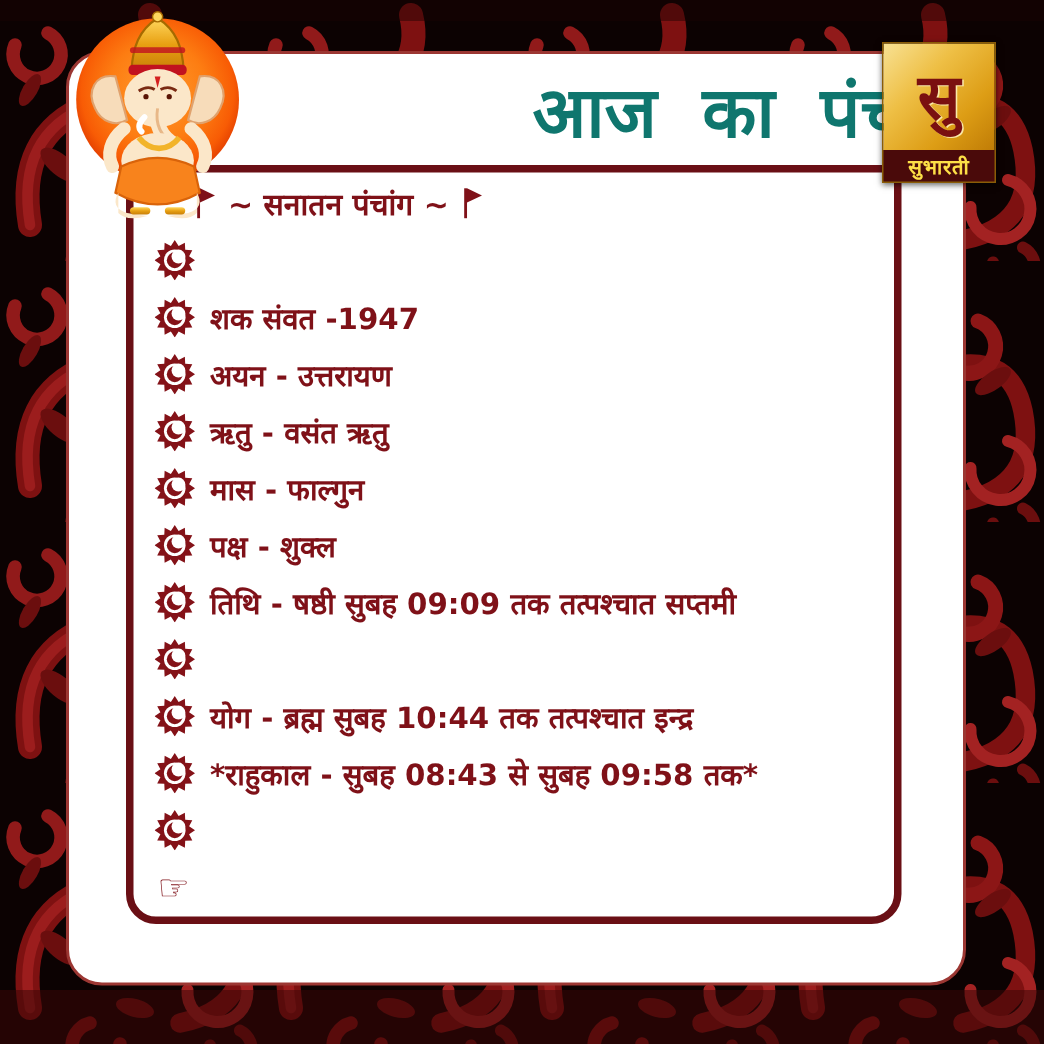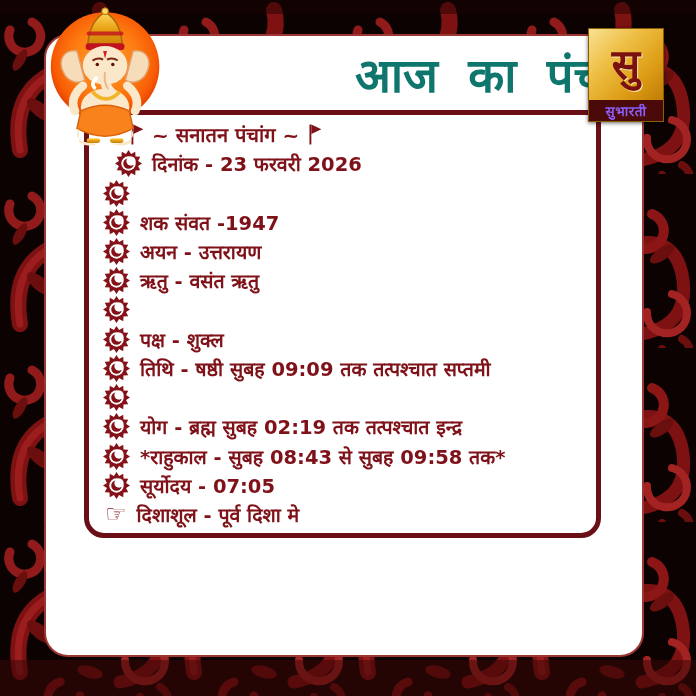--- a/index.html
+++ b/index.html
@@ -15,21 +15,21 @@
     background:#ffffff;border:2px solid #9c3733;border-radius:24px;
     z-index:1;
   }
   .title{
     position:absolute;top:8px;left:0;width:100%;height:64px;
     line-height:64px;text-align:right;padding-left:26px;
     font-size:47px;font-weight:bold;color:#0f766e;
     word-spacing:14px;white-space:nowrap;
   }
   .inner-box{
-    position:absolute;left:38px;top:74px;width:517px;height:428px;
+    position:absolute;left:38px;top:74px;width:517px;height:506px;
     border:5px solid #6a0f15;border-radius:10px 10px 20px 20px;
     padding:5px 8px 4px 14px;
     display:flex;flex-direction:column;justify-content:space-between;
   }
   .row{
     display:flex;align-items:center;height:30px;
     color:#7f1118;font-weight:bold;font-size:19.5px;white-space:nowrap;
   }
   .row .txt{margin-left:10px;}
   .heading-row{padding-left:26px;font-size:20px;}
@@ -49,21 +49,21 @@
     background:linear-gradient(135deg,#f8e193 0%,#eebf45 35%,#dd9d15 70%,#c07c06 100%);
     display:flex;align-items:center;justify-content:center;
     border:1px solid #8a5c07;border-bottom:none;
   }
   .logo-gold span{
     font-size:42px;font-weight:bold;color:#7a1010;
     text-shadow:1px 1px 0 #f9e7a8;line-height:1;
   }
   .logo-band{
     width:100%;height:22px;background:#4a0a0a;
-    color:#8b5cf6;font-size:13.5px;font-weight:bold;
+    color:#fde047;font-size:13.5px;font-weight:bold;
     display:flex;align-items:center;justify-content:center;
     border:1px solid #8a5c07;border-top:none;letter-spacing:.5px;
   }
   .hidden-defs{position:absolute;width:0;height:0;overflow:hidden;}
 </style>
 </head>
 <body>
 
 <div class="stage">
 
@@ -115,26 +115,20 @@
       <div class="row heading-row">
         <svg class="flag">
             <use href="#flag"></use>
           </svg>
         <span class="txt">~ सनातन पंचांग ~</span>
         <svg class="flag">
             <use href="#flag"></use>
           </svg>
       </div>
 
-      <div class="row indent">
-        <svg class="rosette">
-            <use href="#rosette"></use>
-          </svg>
-        <span class="txt">दिनांक - 23 फरवरी 2026</span>
-      </div>
       <div class="row">
         <svg class="rosette">
             <use href="#rosette"></use>
           </svg>
       </div>
       <div class="row">
         <svg class="rosette">
             <use href="#rosette"></use>
           </svg>
         <span class="txt">शक संवत -1947</span>
@@ -148,20 +142,21 @@
       <div class="row">
         <svg class="rosette">
             <use href="#rosette"></use>
           </svg>
         <span class="txt">ऋतु - वसंत ऋतु</span>
       </div>
       <div class="row">
         <svg class="rosette">
             <use href="#rosette"></use>
           </svg>
+        <span class="txt">मास - फाल्गुन</span>
       </div>
       <div class="row">
         <svg class="rosette">
             <use href="#rosette"></use>
           </svg>
         <span class="txt">पक्ष - शुक्ल</span>
       </div>
       <div class="row">
         <svg class="rosette">
             <use href="#rosette"></use>
@@ -170,38 +165,36 @@
       </div>
       <div class="row">
         <svg class="rosette">
             <use href="#rosette"></use>
           </svg>
       </div>
       <div class="row">
         <svg class="rosette">
             <use href="#rosette"></use>
           </svg>
-        <span class="txt">योग - ब्रह्म सुबह 02:19 तक तत्पश्चात इन्द्र</span>
+        <span class="txt">योग - ब्रह्म सुबह 10:44 तक तत्पश्चात इन्द्र</span>
       </div>
       <div class="row">
         <svg class="rosette">
             <use href="#rosette"></use>
           </svg>
         <span class="txt">*राहुकाल - सुबह 08:43 से सुबह 09:58 तक*</span>
       </div>
       <div class="row">
         <svg class="rosette">
             <use href="#rosette"></use>
           </svg>
-        <span class="txt">सूर्योदय - 07:05</span>
       </div>
 
       <div class="row footer-row">
         <span class="hand-icon">☞</span>
-        <span class="txt">दिशाशूल - पूर्व दिशा मे</span>
       </div>
 
     </div>
   </div>
 
   <div class="ganesha">
     <svg viewBox="0 0 130 156" width="126" height="152" aria-hidden="true">
       <defs>
         <radialGradient id="halo" cx="50%" cy="45%" r="55%">
           <stop offset="0%" stop-color="#ff9a2e"></stop>

